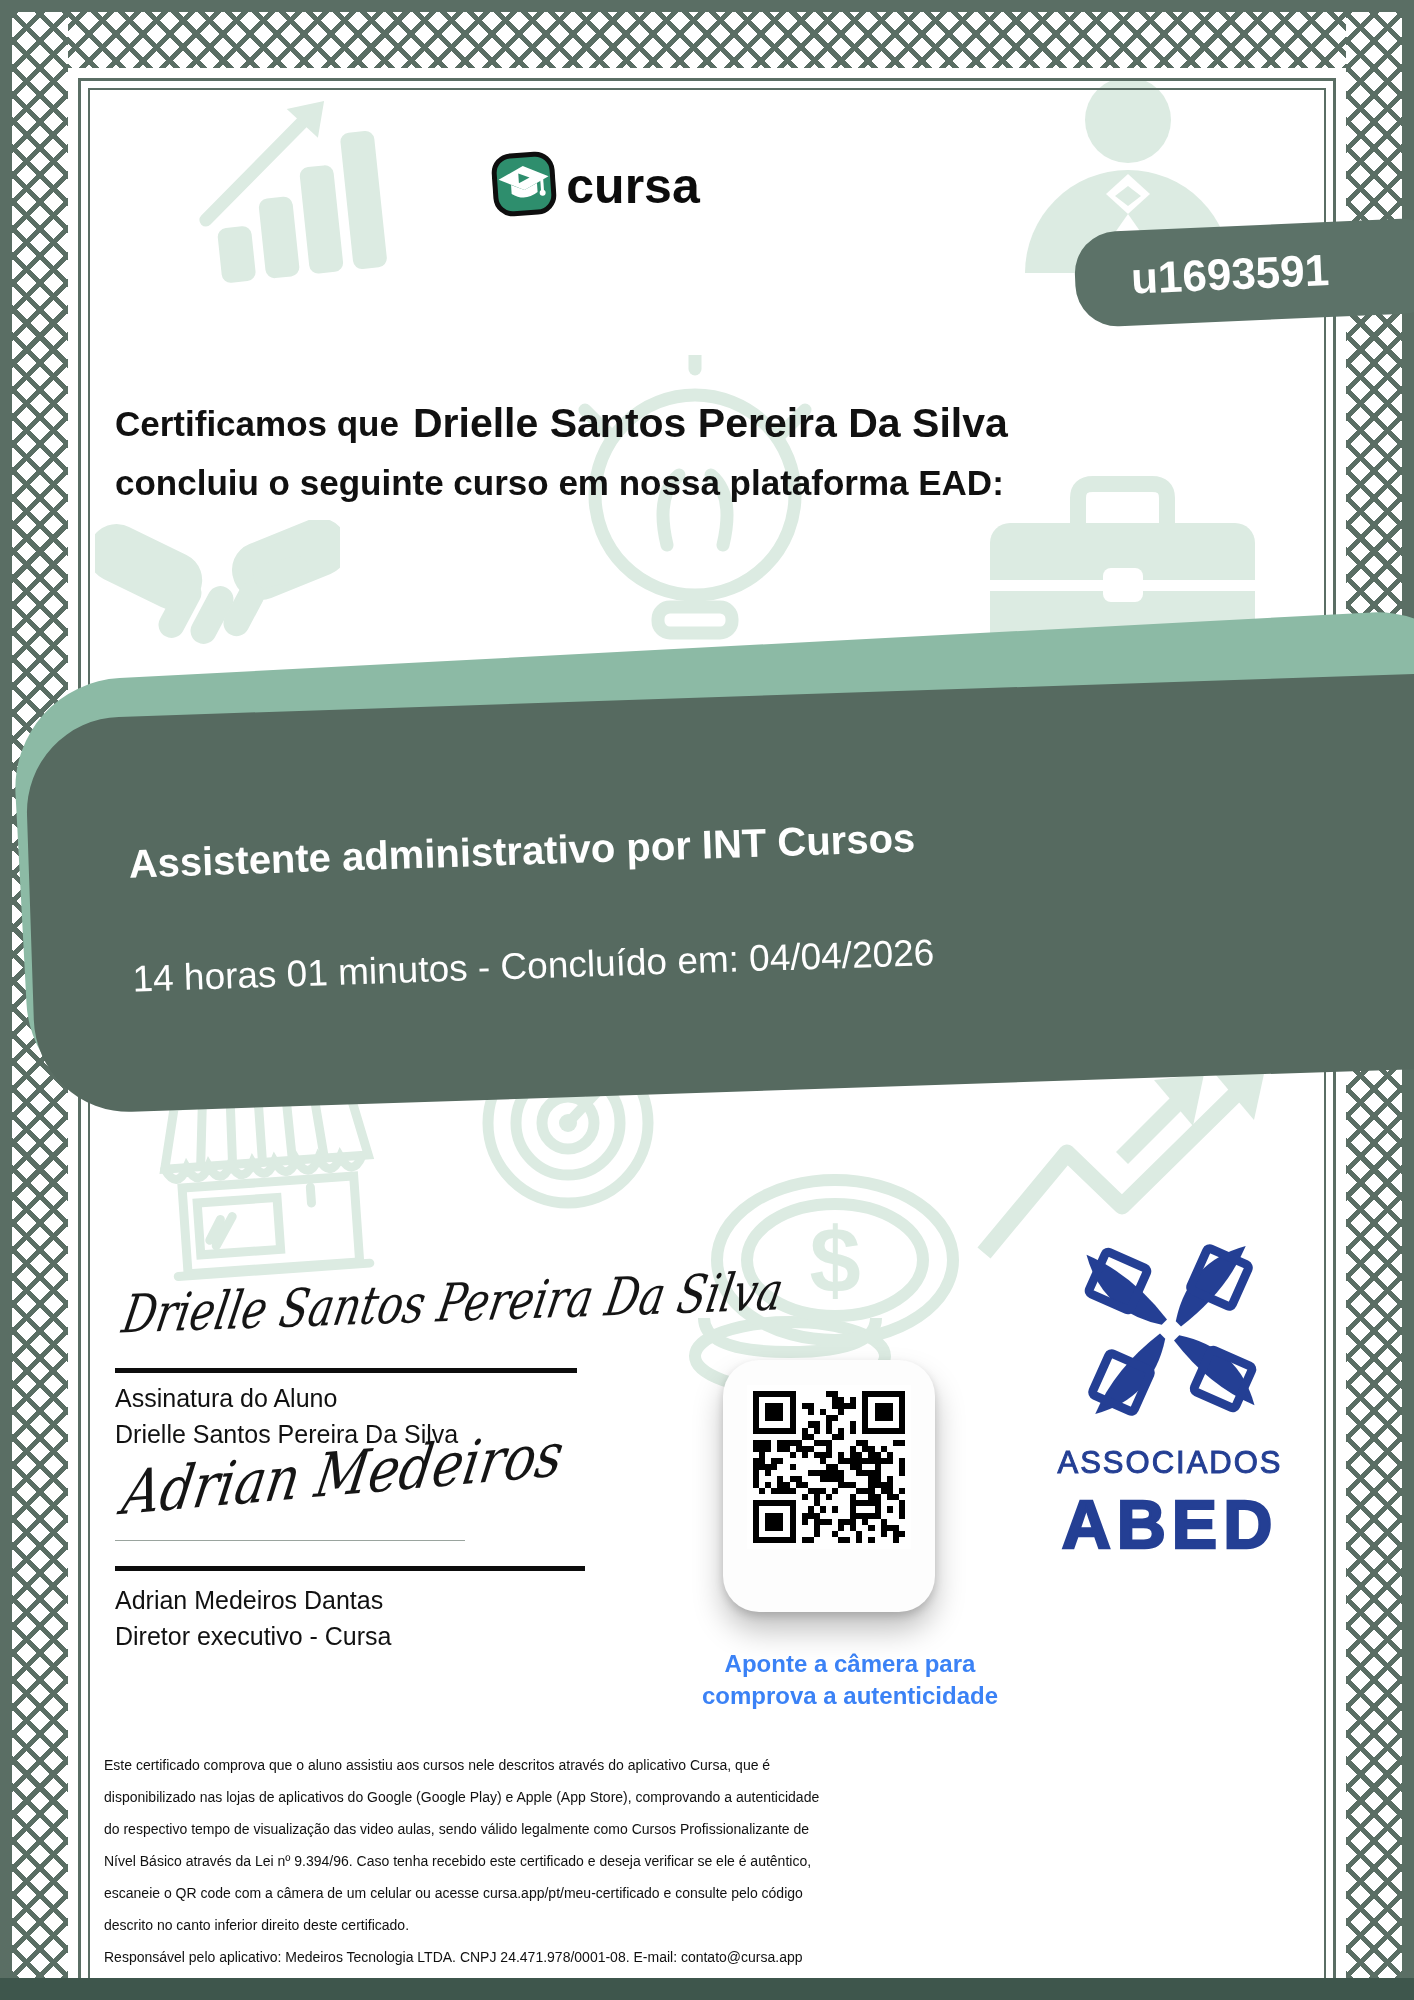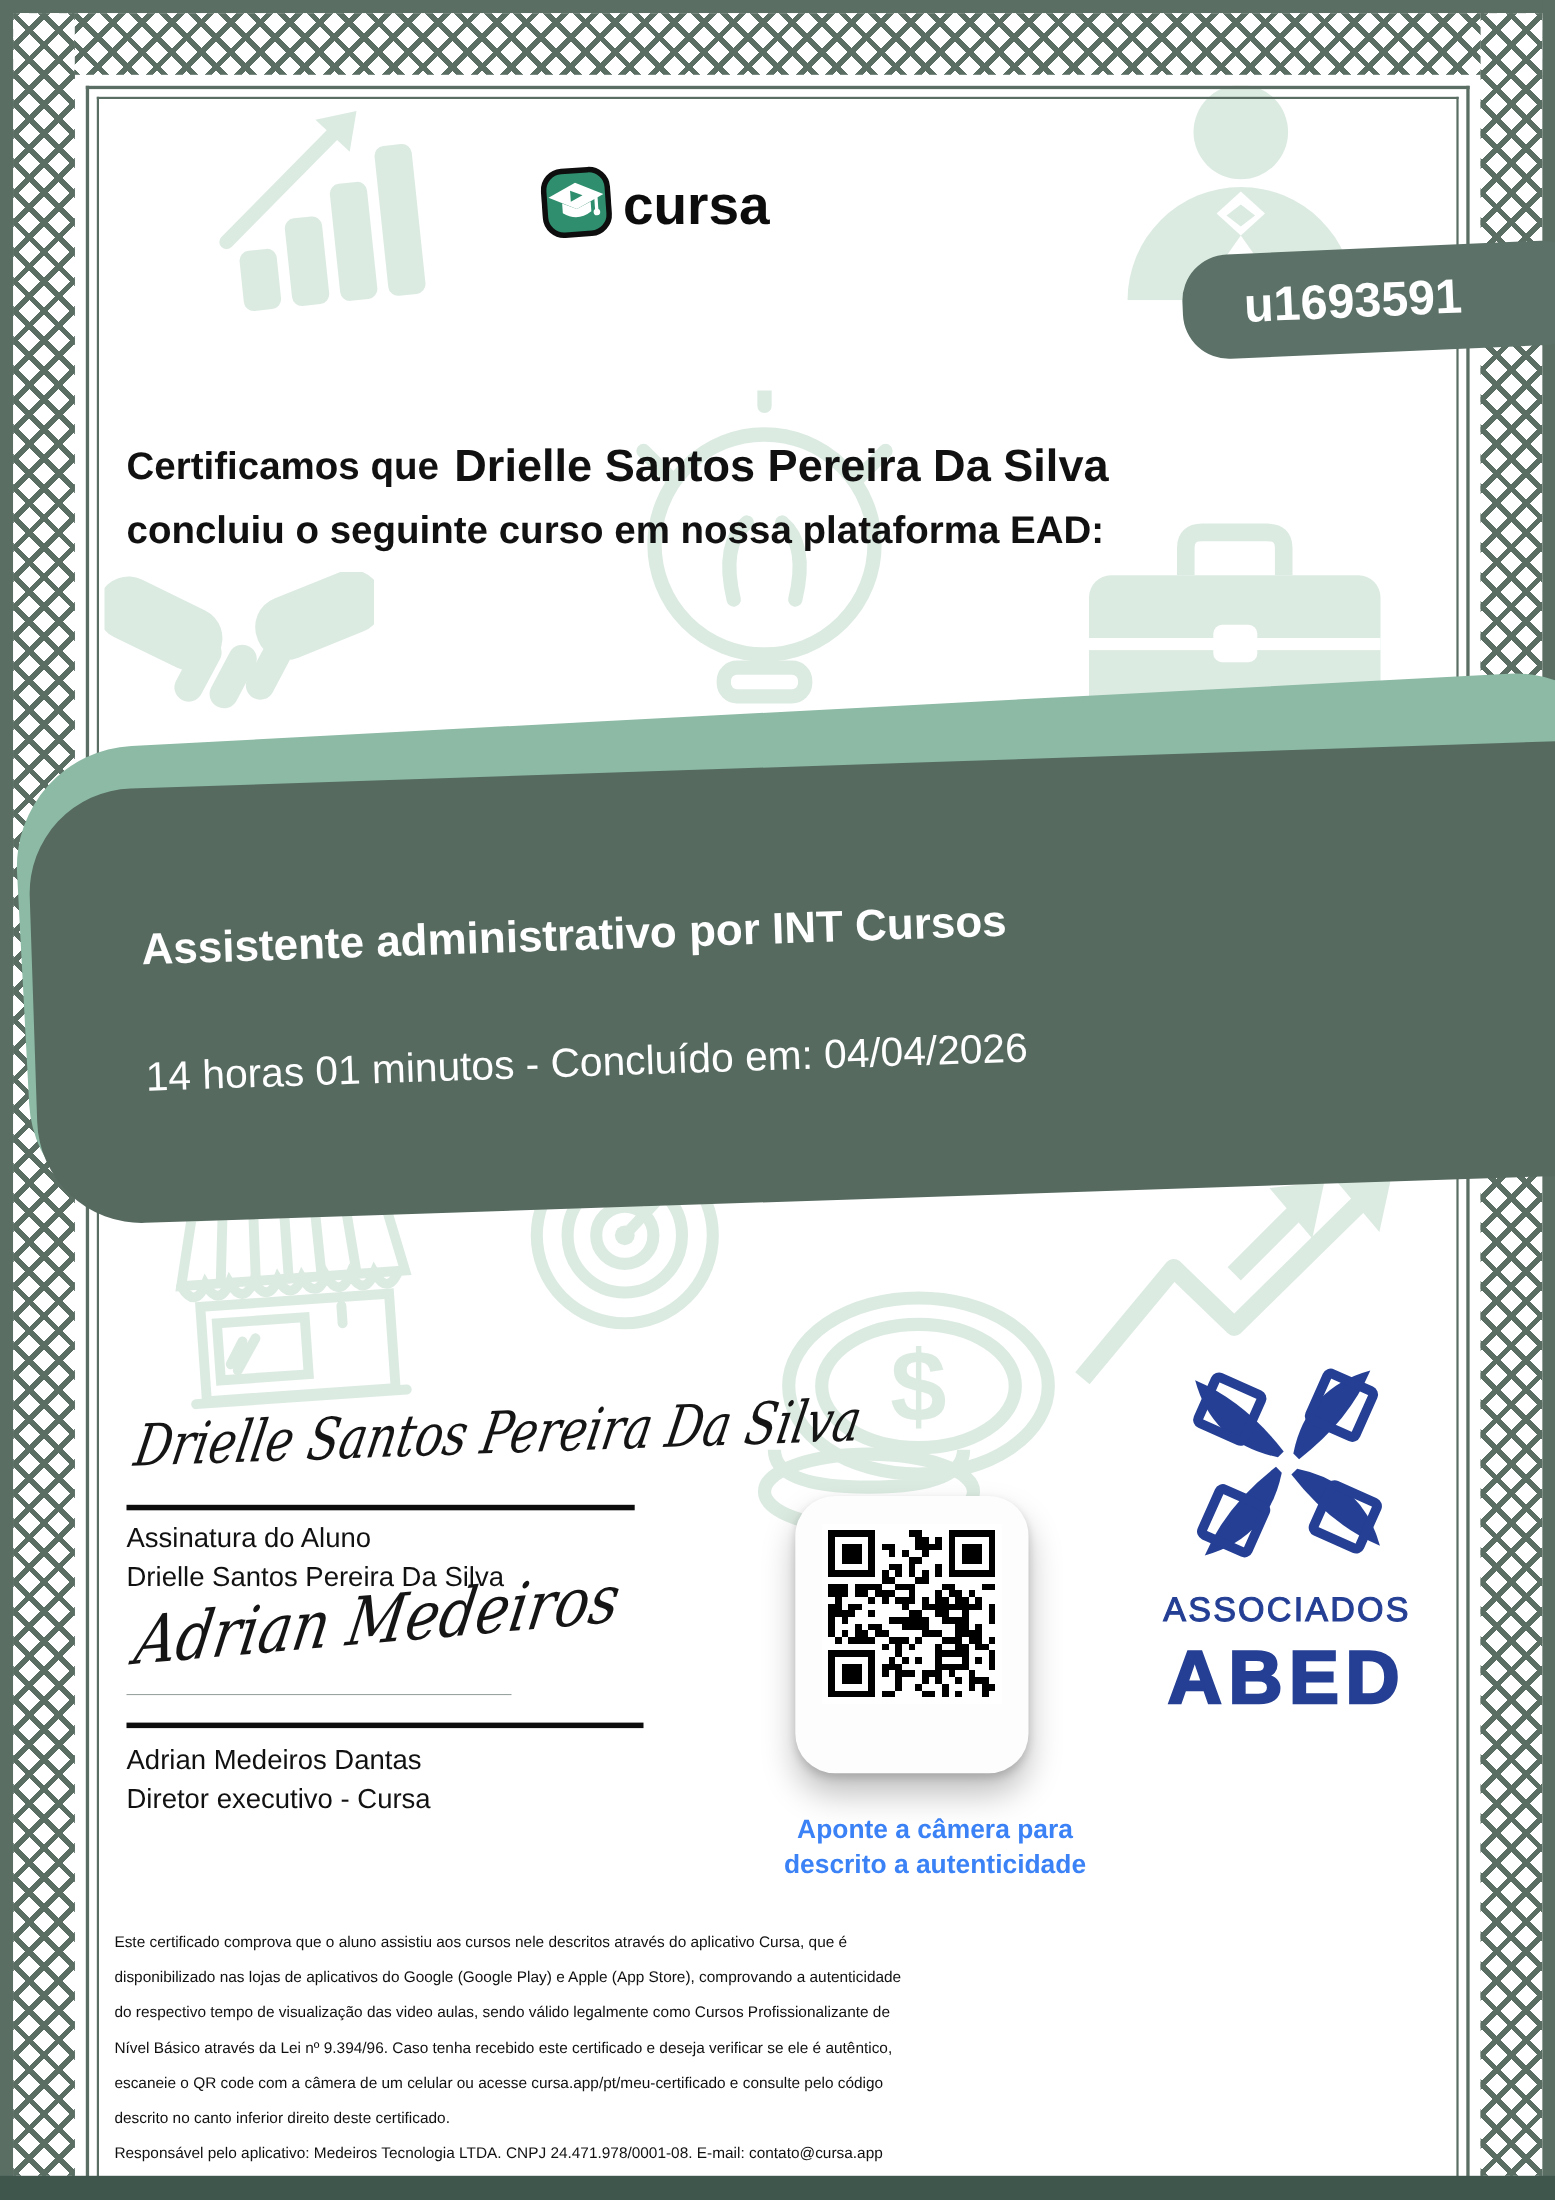--- a/index.html
+++ b/index.html
@@ -582,21 +582,21 @@
             <rect x="15" y="24" width="1" height="1"></rect>
             <rect x="17" y="24" width="1" height="1"></rect>
             <rect x="19" y="24" width="1" height="1"></rect>
             <rect x="23" y="24" width="1" height="1"></rect>
           </g>
       </svg>
     </span>
   </div>
   <div class="qr-caption">
     <div>Aponte a câmera para</div>
-    <div>descrito a autenticidade</div>
+    <div>comprova a autenticidade</div>
   </div>
 
   <div class="abed">
     <div class="abed-logo">
       <svg width="215" height="210" viewBox="-120 -120 240 240">
         <g>
           <g id="abed-petals" fill="#243f94">
             <path d="M 6 -10 Q 20 -78 86 -96 Q 64 -44 12 -4 Z"></path>
             <path d="M 6 -10 Q 20 -78 86 -96 Q 64 -44 12 -4 Z" transform="rotate(90)"></path>
             <path d="M 6 -10 Q 20 -78 86 -96 Q 64 -44 12 -4 Z" transform="rotate(180)"></path>

